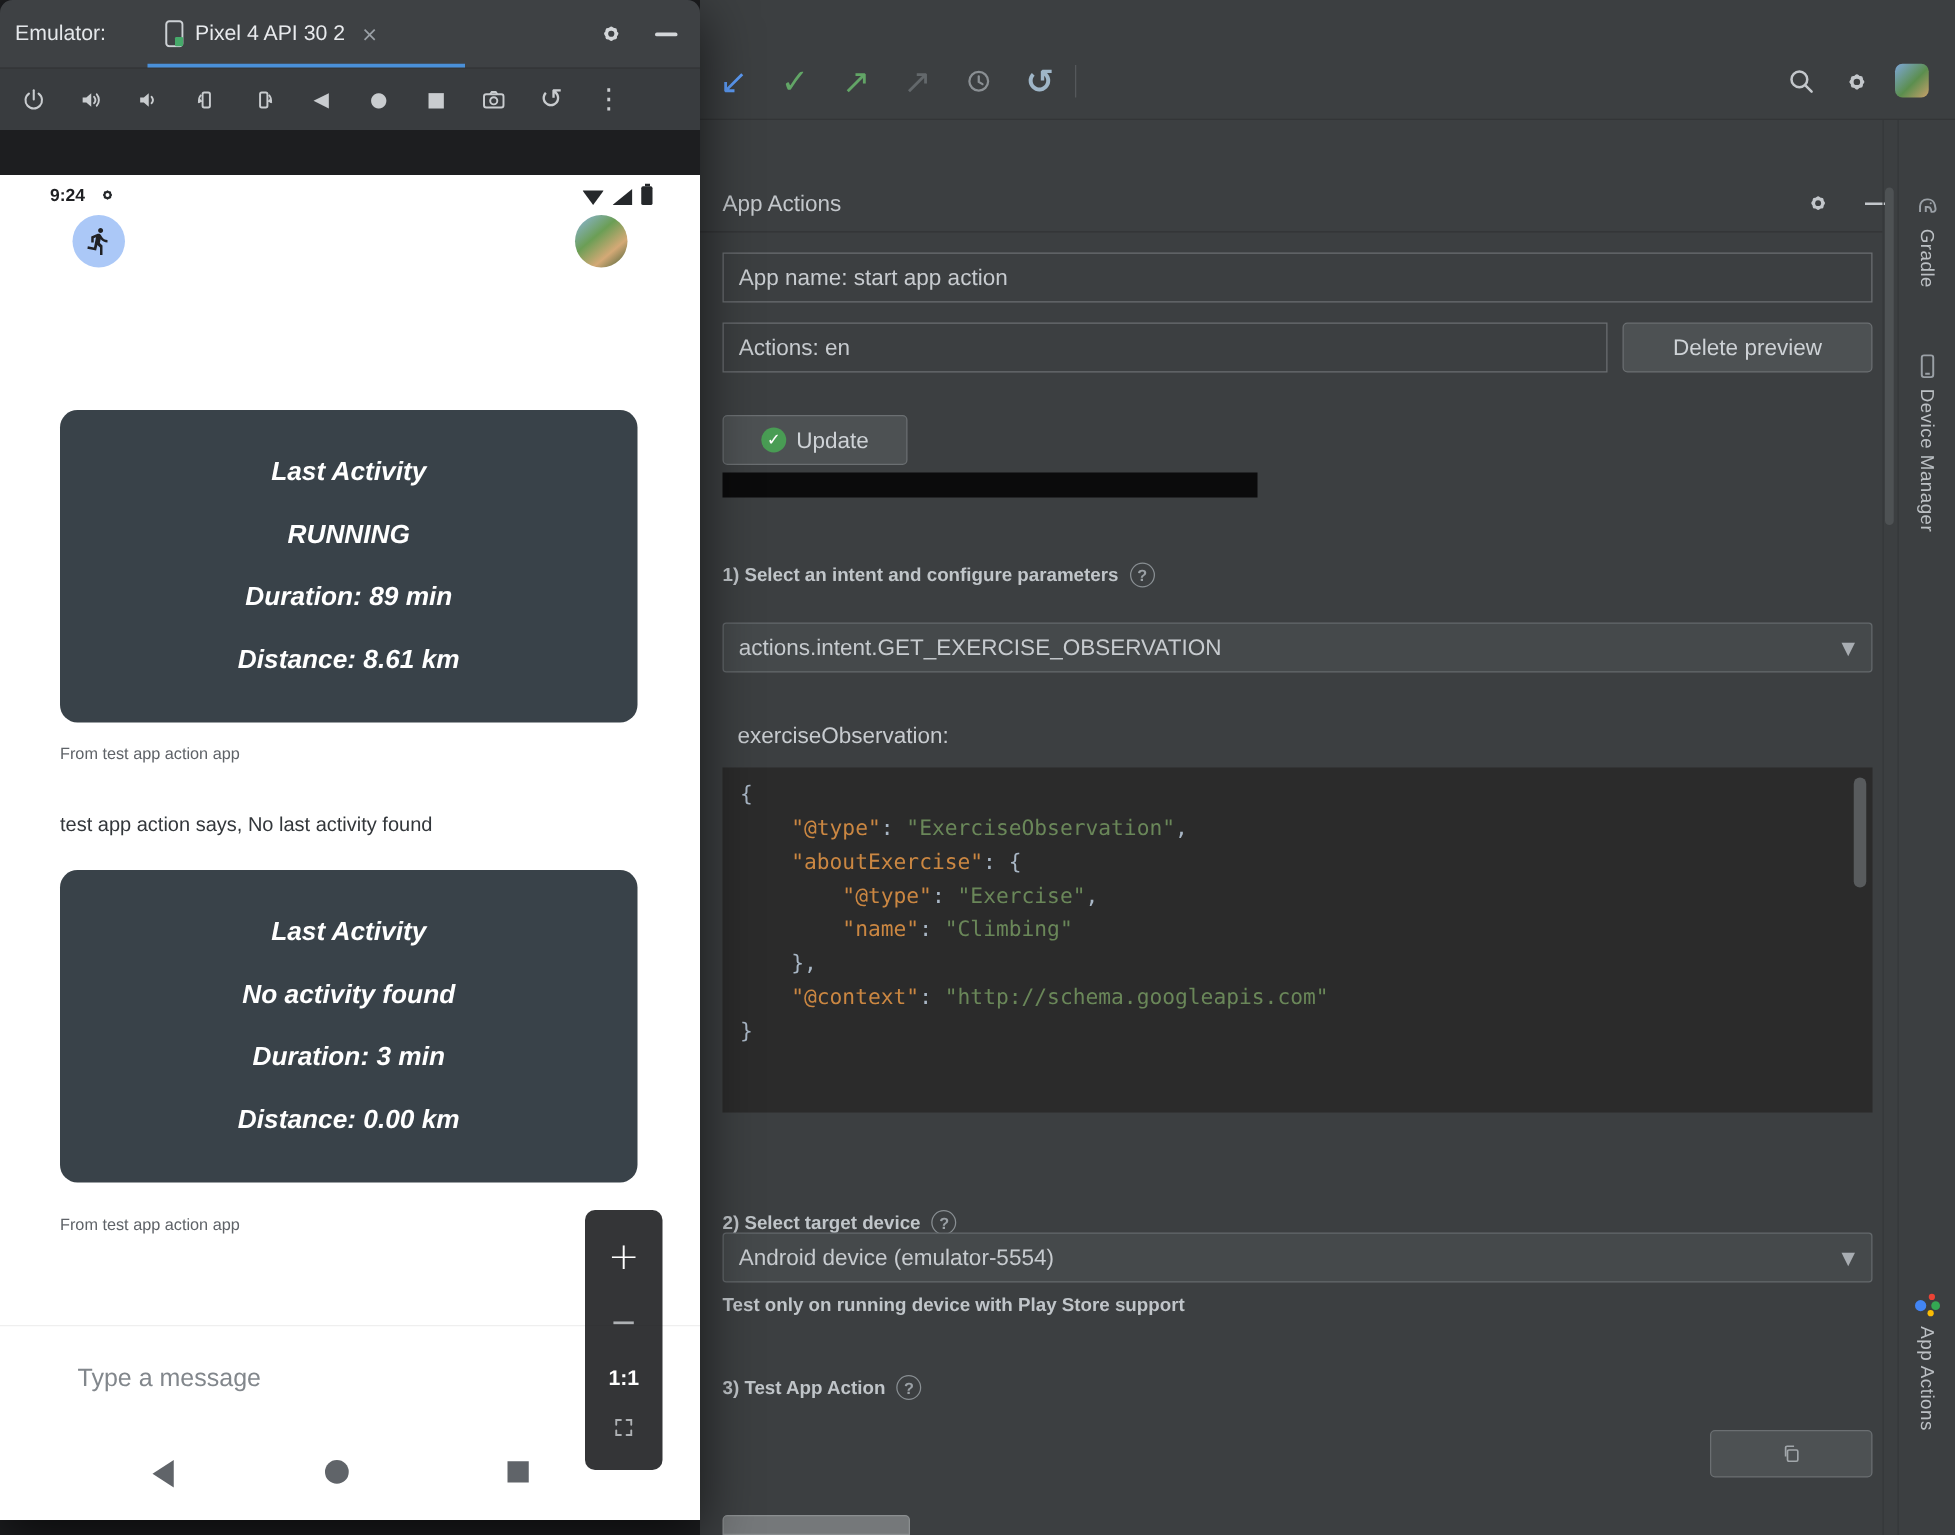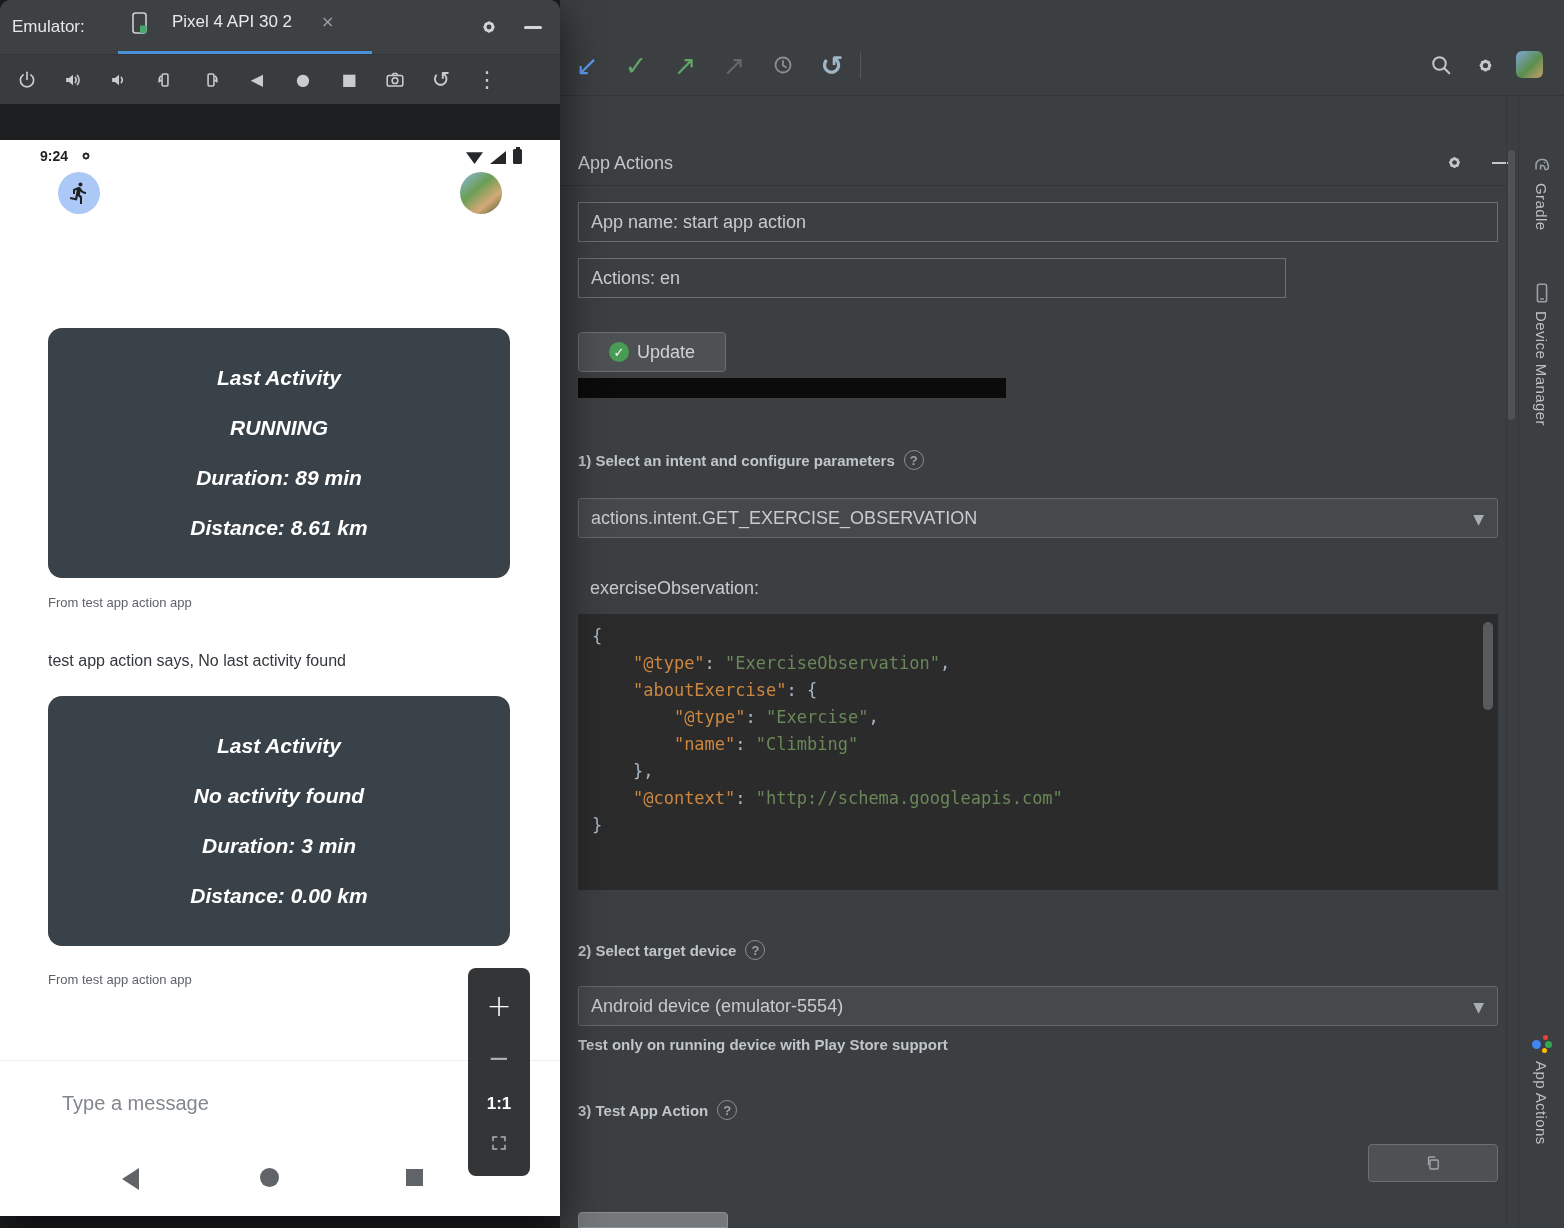--- a/index.html
+++ b/index.html
@@ -63,21 +63,21 @@
   .emu { position:absolute; left:0; top:0; width:560px; height:1216px; border-radius:10px 10px 0 0;
          overflow:hidden; box-shadow:0 12px 44px rgba(0,0,0,.65); }
   .titlebar { height:36px; background:#3d3e40; position:relative; display:flex; align-items:center; justify-content:center; }
   .lights { position:absolute; left:14px; top:11px; display:flex; gap:9px; }
   .light { width:13px; height:13px; border-radius:50%; }
   .l-red { background:#ff5f57; } .l-yellow { background:#febc2e; } .l-green { background:#28c840; }
   .win-title { font-size:13.5px; font-weight:bold; color:#d6d8da; }
 
   .emu-toolbar { height:54px; background:#3e4144; position:relative; display:flex; align-items:center; }
   .emu-label { margin-left:12px; font-size:17px; color:#e4e7ea; }
-  .tab { position:absolute; left:118px; top:12px; height:54px; width:254px; display:flex; gap:25px; padding-left:14px; }
+  .tab { position:absolute; left:118px; top:0; height:54px; width:254px; display:flex; align-items:center; gap:9px; padding-left:14px; }
   .tab-label { font-size:17px; color:#e8eaed; white-space:nowrap; }
   .tab-close { font-size:16px; color:#9aa0a6; margin-left:4px; font-family:"DejaVu Sans",sans-serif; }
   .tab-underline { position:absolute; left:118px; bottom:0; width:254px; height:3px; background:#4a90d9; }
   .emu-gear { position:absolute; left:478px; top:16px; }
   .emu-min { position:absolute; left:524px; top:26px; width:18px; height:3px; background:#d3d6d9; border-radius:2px; }
 
   .emu-controls { height:50px; background:#393c3f; border-top:1px solid #333537; display:flex; align-items:center;
                   justify-content:space-between; padding:0 60px 0 14px; }
   .ctl { width:26px; height:26px; display:flex; align-items:center; justify-content:center; color:#c9cccf;
          font-size:16px; font-family:"DejaVu Sans",sans-serif; }
@@ -163,20 +163,21 @@
             <rect x="7" y="7" width="10" height="10" rx="2" fill="#c3c7cb"></rect>
             <rect x="7" y="7" width="10" height="10" rx="2" fill="#c3c7cb" transform="rotate(45 12 12)"></rect>
             <circle cx="12" cy="12" r="2.7" fill="#3c3f41"></circle>
           </svg>
       </span>
       <span class="hdr-min"></span>
     </div>
 
     <div class="field" style="left:18px; top:202px; width:920px;">App name: start app action</div>
     <div class="field" style="left:18px; top:258px; width:708px;">Actions: en</div>
+    <div class="btn" style="left:738px; top:258px; width:200px;">Delete preview</div>
 
     <div class="btn" style="left:18px; top:332px; width:148px;">
       <span class="check-circle">✓</span>
       <span>Update</span>
     </div>
 
     <div class="redacted"></div>
 
     <div class="sec-label" style="left:18px; top:450px;">
       <span>1) Select an intent and configure parameters</span>
@@ -197,21 +198,21 @@
           <div class="code-line"><span class="tok-p">    </span><span class="tok-k">"aboutExercise"</span><span class="tok-p">: {</span></div>
           <div class="code-line"><span class="tok-p">        </span><span class="tok-k">"@type"</span><span class="tok-p">: </span><span class="tok-s">"Exercise"</span><span class="tok-p">,</span></div>
           <div class="code-line"><span class="tok-p">        </span><span class="tok-k">"name"</span><span class="tok-p">: </span><span class="tok-s">"Climbing"</span></div>
           <div class="code-line"><span class="tok-p">    },</span></div>
           <div class="code-line"><span class="tok-p">    </span><span class="tok-k">"@context"</span><span class="tok-p">: </span><span class="tok-s">"http://schema.googleapis.com"</span></div>
           <div class="code-line"><span class="tok-p">}</span></div>
         </div>
       <div class="code-sb"></div>
     </div>
 
-    <div class="sec-label" style="left:18px; top:940px;">
+    <div class="sec-label" style="left:18px; top:968px;">
       <span>2) Select target device</span>
       <span class="help">?</span>
     </div>
 
     <div class="select" style="left:18px; top:986px; width:920px;">
       <span>Android device (emulator-5554)</span>
       <span class="caret">▼</span>
     </div>
 
     <div class="note">Test only on running device with Play Store support</div>

